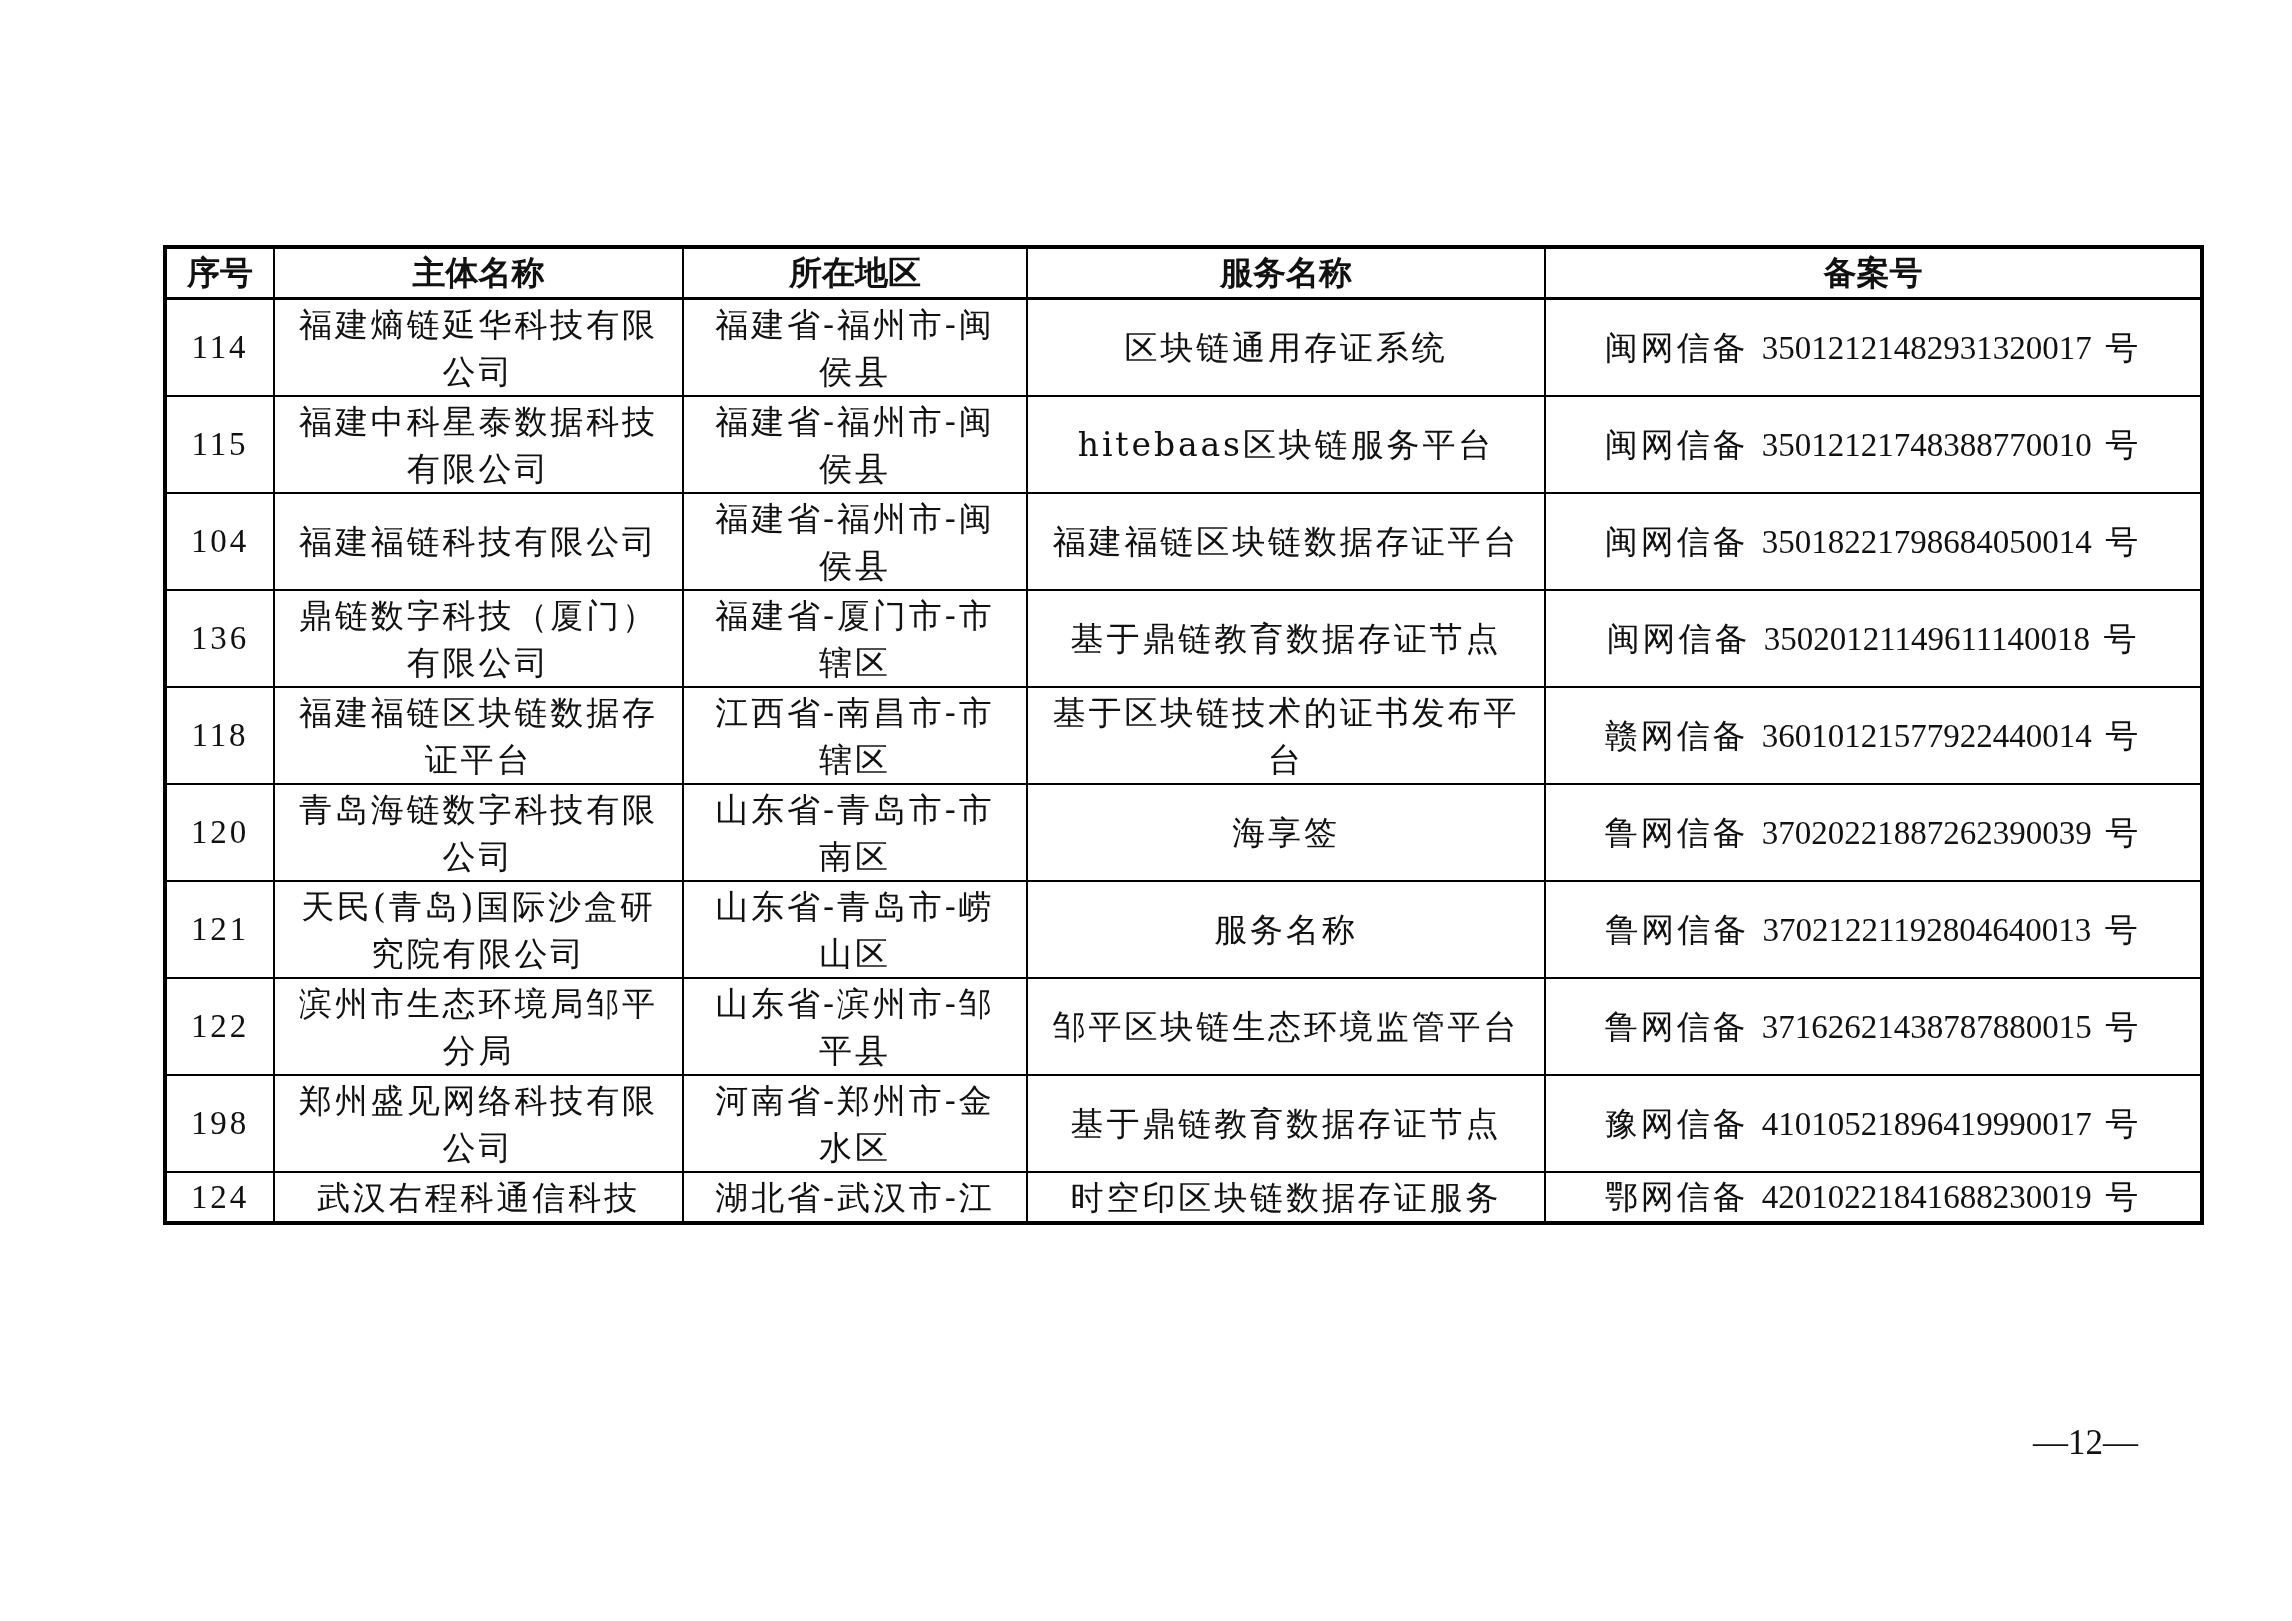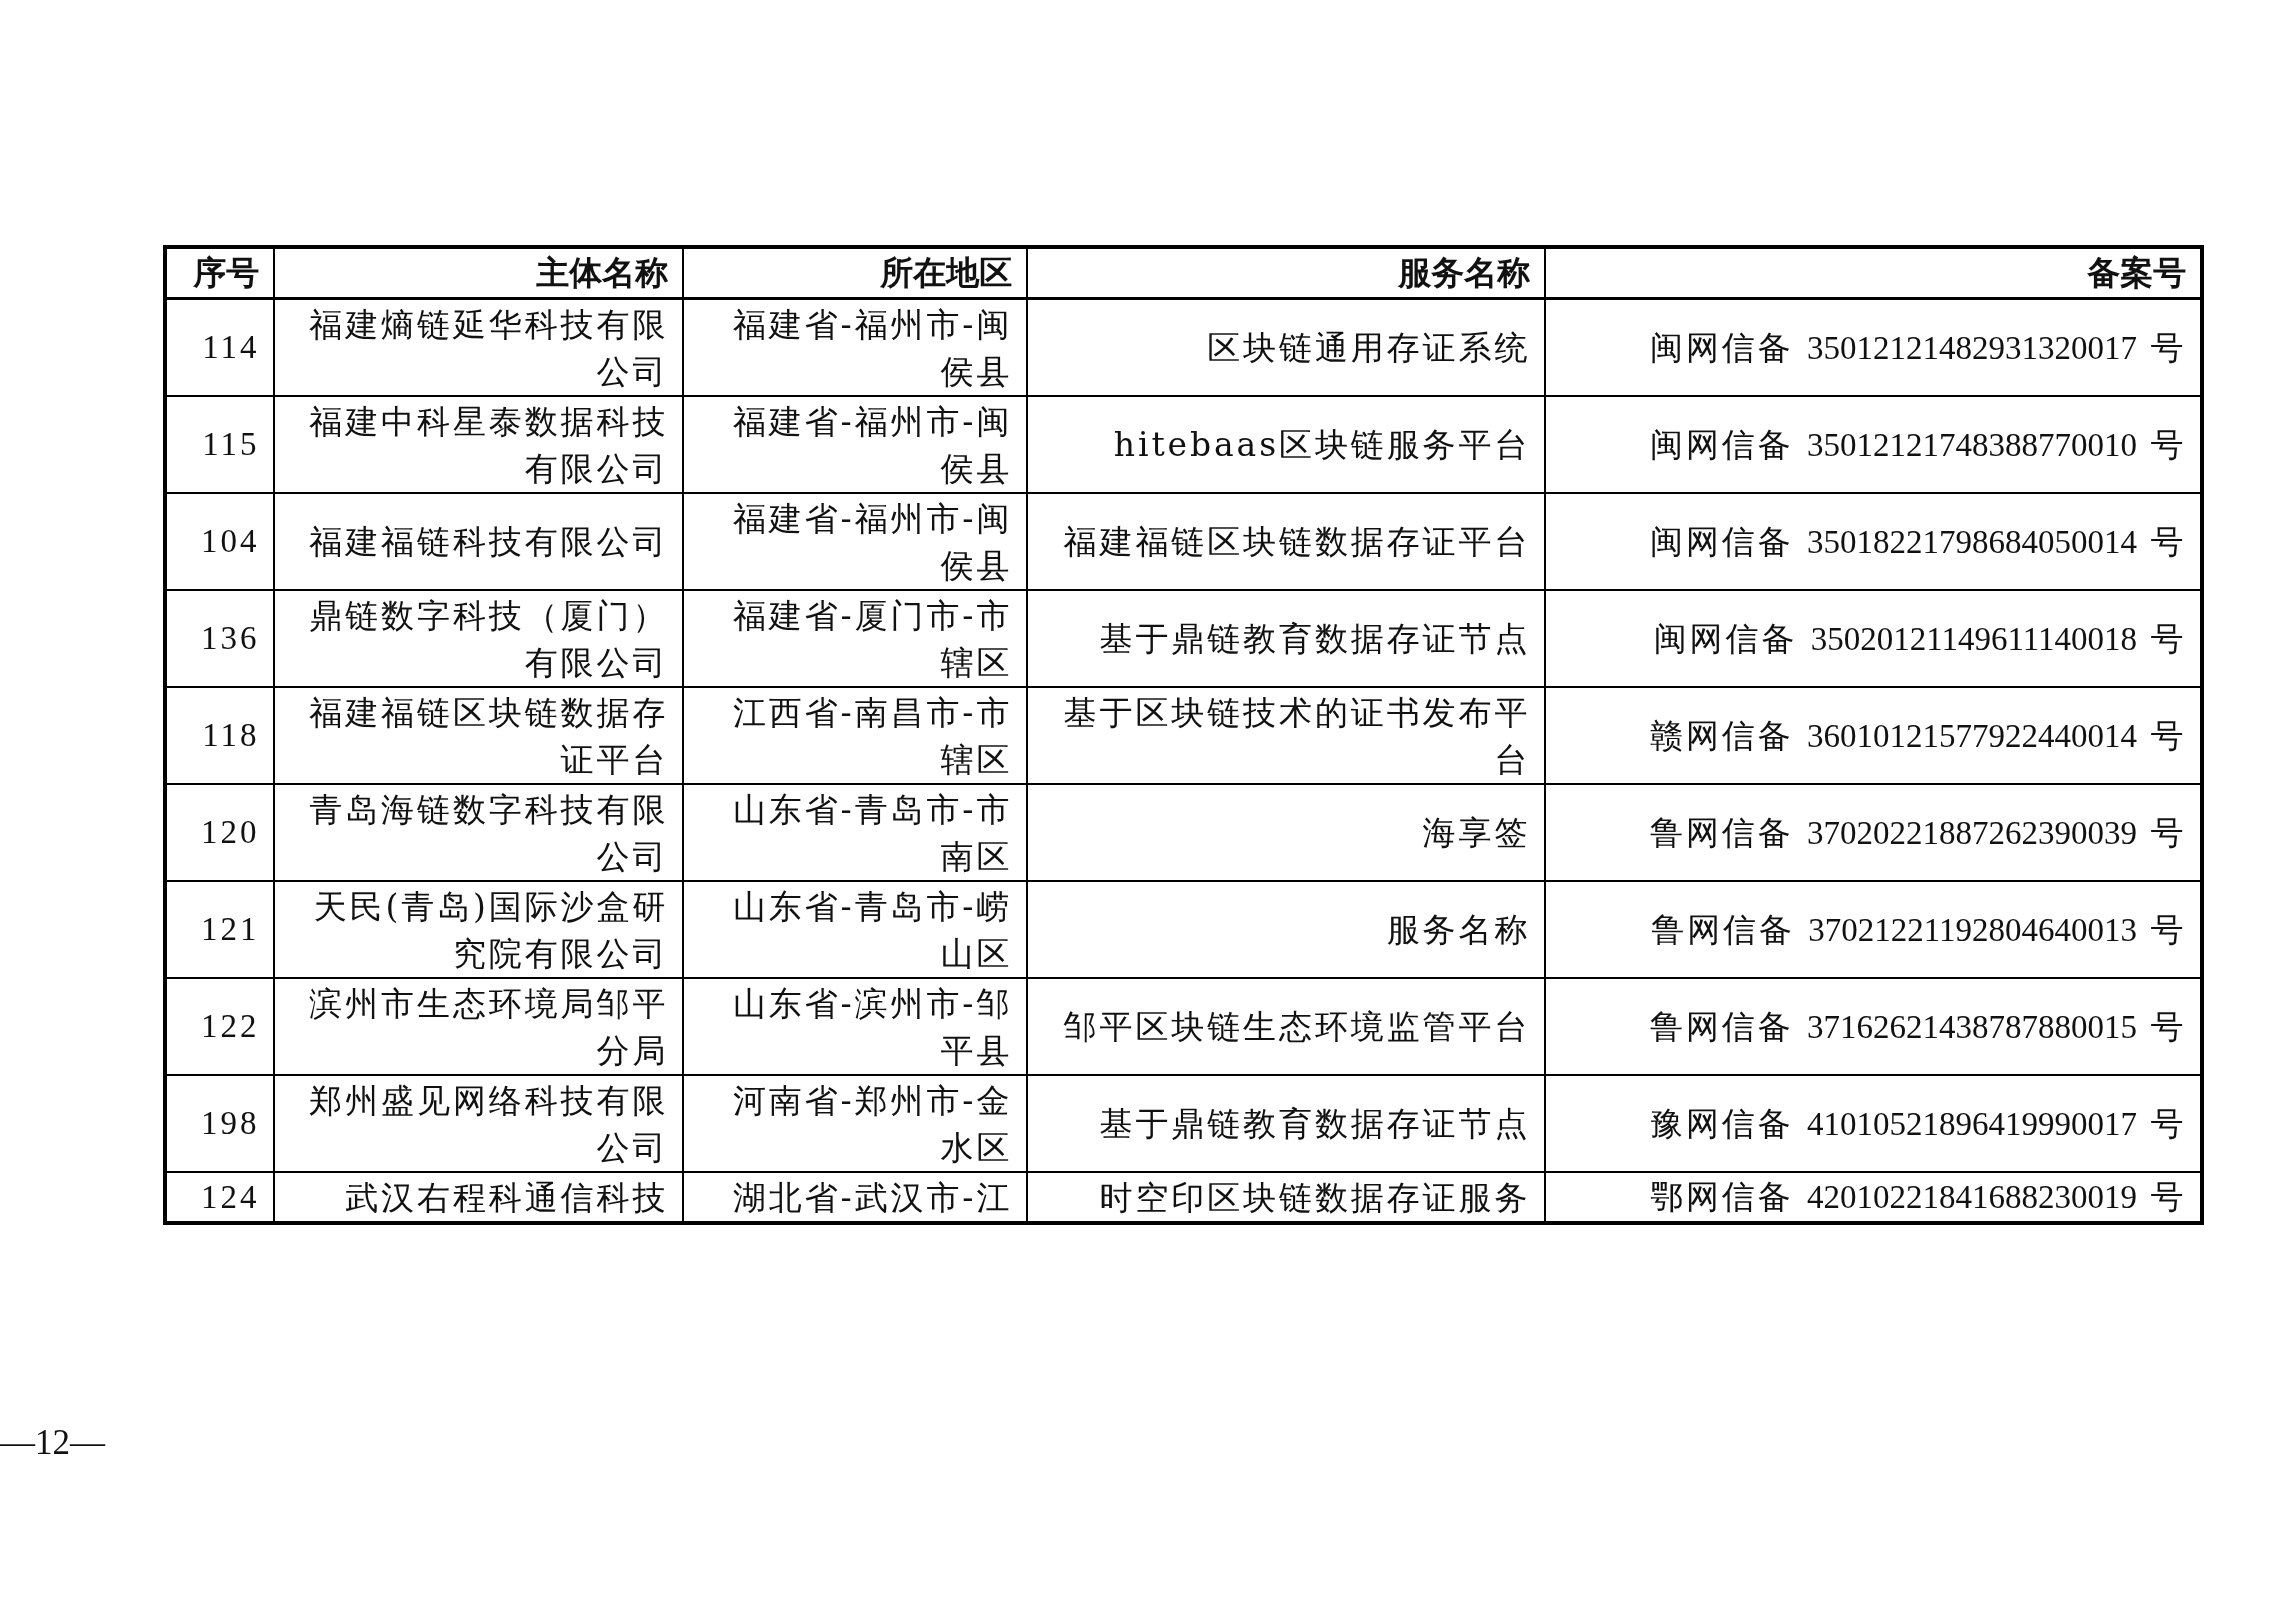--- a/index.html
+++ b/index.html
@@ -5,39 +5,39 @@
   html, body { margin: 0; padding: 0; background: #ffffff; }
   body { width: 2293px; height: 1621px; position: relative; overflow: hidden;
          font-family: "DejaVu Serif", "Liberation Serif", serif; color: #111; }
   .page { position: absolute; left: 0; top: 0; width: 2293px; height: 1621px; }
   table.registry {
     position: absolute; left: 163px; top: 245px; width: 2037px;
     border-collapse: collapse; table-layout: fixed;
     border: 4.9px solid #000;
   }
   table.registry th, table.registry td {
-    border: 2px solid #000; text-align: right; vertical-align: middle;
+    border: 2px solid #000; text-align: center; vertical-align: middle;
     padding: 0 13.7px; font-weight: normal;
   }
   table.registry thead th {
     height: 48px; font-size: 33px; font-weight: bold;
     font-family: "DejaVu Sans", "Liberation Sans", sans-serif;
     border-bottom: 3.9px solid #000;
   }
   table.registry tbody td {
     height: 95px; font-size: 33px; line-height: 47px;
     letter-spacing: 2.9px;
   }
   table.registry tbody tr.last td { height: 47px; }
   table.registry tbody tr + tr td { border-top: 2.9px solid #000; }
   td.num { font-family: "Liberation Serif", "DejaVu Serif", serif; letter-spacing: 0; }
   td.rec { letter-spacing: 1px; white-space: nowrap; }
   .rec-num { font-family: Liberation Serif, serif; letter-spacing: 0; }
   .page-number {
-    position: absolute; left: 0; width: 2138px; top: 1423px; text-align: left;
+    position: absolute; left: 0; width: 2138px; top: 1423px; text-align: right;
     font-size: 35px; font-family: "Liberation Serif", "DejaVu Serif", serif;
   }
 </style>
 </head>
 <body>
 
 <div class="page">
   <table class="registry">
     <colgroup>
       <col style="width:109px">

